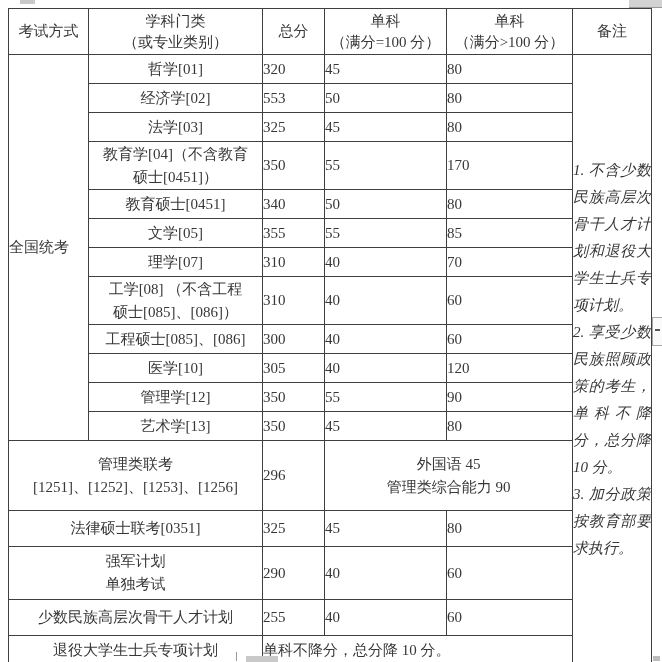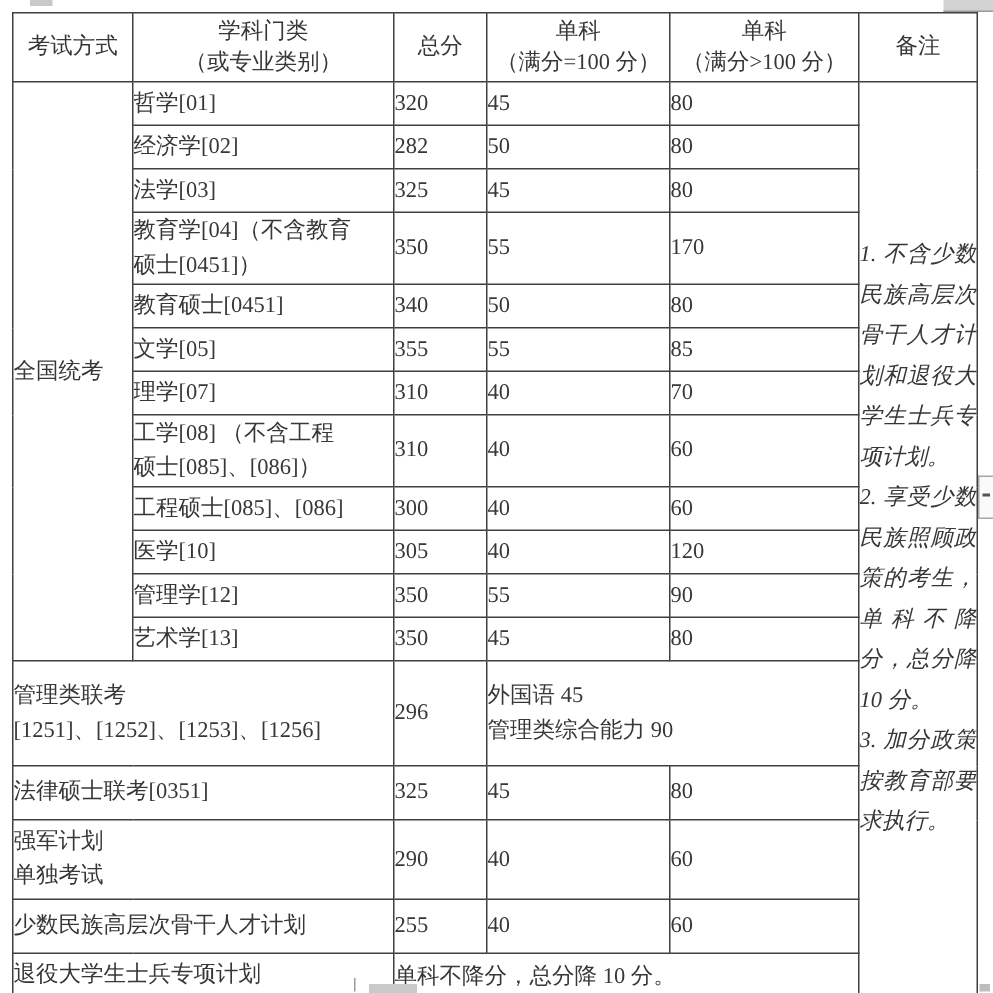--- a/index.html
+++ b/index.html
@@ -13,21 +13,21 @@
     border-collapse:collapse; table-layout:fixed;
     width:643px;
   }
   .score th, .score td {
     border:1px solid #3f3f3f;
     font-weight:normal; font-size:15px; color:#373737;
     padding:0; overflow:hidden;
   }
   .score th { text-align:center; line-height:21px; white-space:pre-line; }
   .c  { text-align:left; }
-  .l  { text-align:left; padding-left:7px; padding-right:3px; line-height:23px; }
+  .l  { text-align:center; padding-left:7px; padding-right:3px; line-height:23px; }
   .pre { white-space:pre-line; }
   .remarks-cell {
     vertical-align:middle; text-align:justify;
     padding:0 5px; line-height:27px; white-space:pre-line;
     font-size:15px;
     font-style:italic;
   }
   
   tr.h-head { height:46px; }
   tr.h-s    { height:29px; }
@@ -82,21 +82,21 @@
       <td class="c">320</td>
       <td class="c">45</td>
       <td class="c">80</td>
       <td class="remarks-cell" rowspan="17">1. 不含少数民族高层次骨干人才计划和退役大学生士兵专项计划。
 2. 享受少数民族照顾政策的考生，单科不降分，总分降 10 分。
 3. 加分政策按教育部要求执行。</td>
     </tr>
 
     <tr class="h-s">
       <td class="l">经济学[02]</td>
-      <td class="c">282</td>
+      <td class="c">553</td>
       <td class="c">50</td>
       <td class="c">80</td>
     </tr>
 
     <tr class="h-s">
       <td class="l">法学[03]</td>
       <td class="c">325</td>
       <td class="c">45</td>
       <td class="c">80</td>
     </tr>

